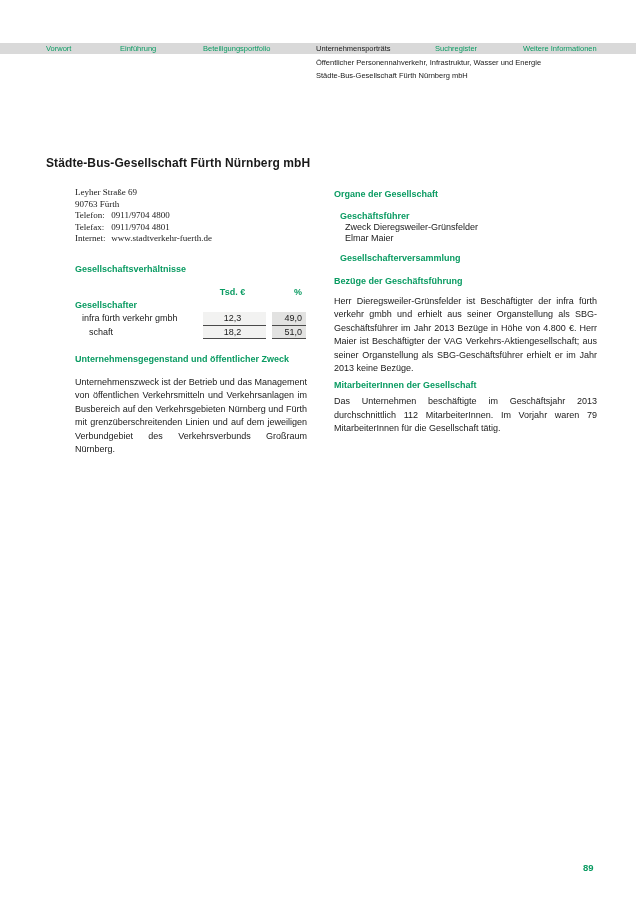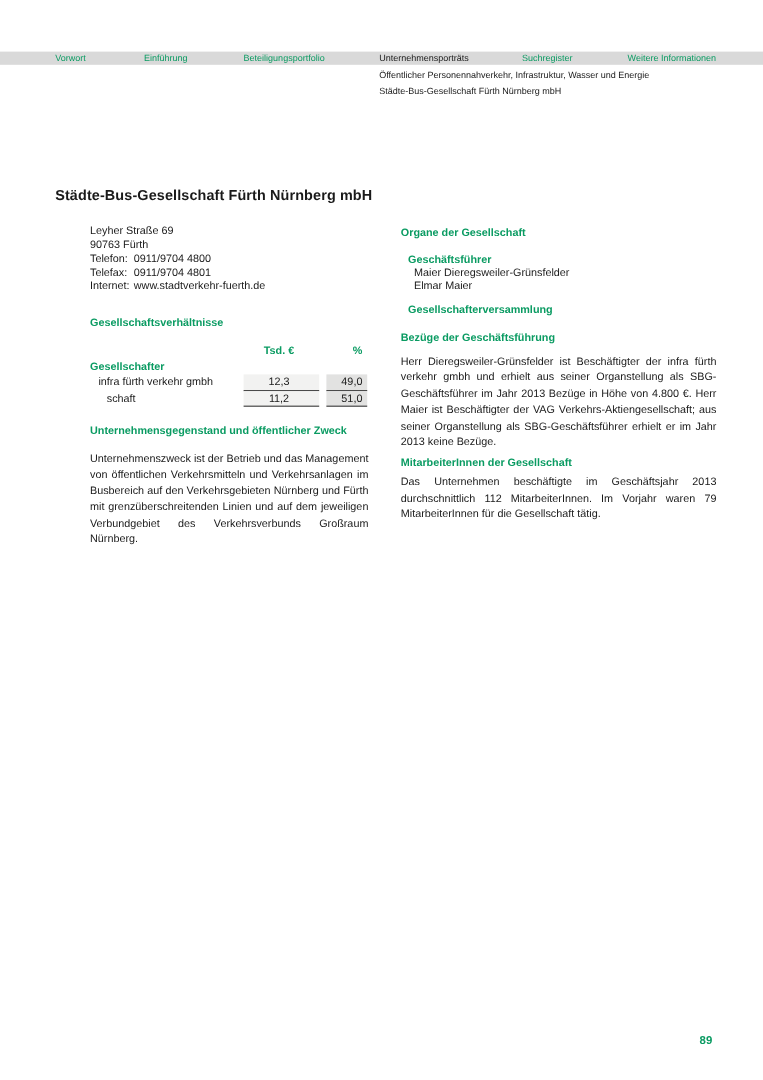--- a/index.html
+++ b/index.html
@@ -41,21 +41,21 @@
   
   .page-title {
     position: absolute; left: 46px; top: 148px;
     font-size: 12px; font-weight: bold; letter-spacing: 0.1px;
   }
 
   
   .left-col  { position: absolute; left: 75px;  top: 187px; width: 232px; font-size: 9px; }
   .right-col { position: absolute; left: 334px; top: 189px; width: 263px; font-size: 9px; }
 
-  .contact-line { line-height: 11.5px; white-space: nowrap; }
+  .contact-line { line-height: 11.5px; white-space: nowrap; font-family: Liberation Serif, serif; }
   .contact-label { display: inline-block; width: 34px; }
 
   .green-h {
     color: var(--accent); font-weight: bold;
     font-size: 9px; line-height: 11px; margin: 0;
   }
   .heading-ownership { margin-top: 19px; }
 
   
   .otable { margin-top: 11px; }
@@ -142,35 +142,35 @@
       <div class="cell-num"></div>
       <div class="cell-pct"></div>
     </div>
     <div class="trow">
       <div class="cell-label indent1">infra fürth verkehr gmbh</div>
       <div class="cell-num shade1 rule">12,3</div>
       <div class="cell-pct shade2 rule">49,0</div>
     </div>
     <div class="trow">
       <div class="cell-label indent2">schaft</div>
-      <div class="cell-num shade1 rule">11,2</div>
+      <div class="cell-num shade1 rule">18,2</div>
       <div class="cell-pct shade2 rule">51,0</div>
     </div>
   </div>
 
   <h3 class="green-h heading-purpose">Unternehmensgegenstand und öffentlicher Zweck</h3>
   <p class="para">Unternehmenszweck ist der Betrieb und das Management von öffentlichen Verkehrsmitteln und Verkehrsanlagen im Busbereich auf den Verkehrsgebieten Nürnberg und Fürth mit grenzüberschreitenden Linien und auf dem jeweiligen Verbundgebiet des Verkehrsverbunds Großraum Nürnberg.</p>
 
 </div>
 
 <div class="right-col">
 
   <h3 class="green-h">Organe der Gesellschaft</h3>
   <h4 class="green-h sub-h">Geschäftsführer</h4>
-  <div class="person">Maier Dieregsweiler-Grünsfelder</div>
+  <div class="person">Zweck Dieregsweiler-Grünsfelder</div>
   <div class="person">Elmar Maier</div>
   <h4 class="green-h h-assembly">Gesellschafterversammlung</h4>
 
   <h3 class="green-h h-remuneration">Bezüge der Geschäftsführung</h3>
   <p class="para para-remuneration">Herr Dieregsweiler-Grünsfelder ist Beschäftigter der infra fürth verkehr gmbh und erhielt aus seiner Organstellung als SBG-Geschäftsführer im Jahr 2013 Bezüge in Höhe von 4.800 €. Herr Maier ist Beschäftigter der VAG Verkehrs-Aktiengesellschaft; aus seiner Organstellung als SBG-Geschäftsführer erhielt er im Jahr 2013 keine Bezüge.</p>
 
   <h3 class="green-h h-employees">MitarbeiterInnen der Gesellschaft</h3>
   <p class="para para-employees">Das Unternehmen beschäftigte im Geschäftsjahr 2013 durchschnittlich 112 MitarbeiterInnen. Im Vorjahr waren 79 MitarbeiterInnen für die Gesellschaft tätig.</p>
 
 </div>

